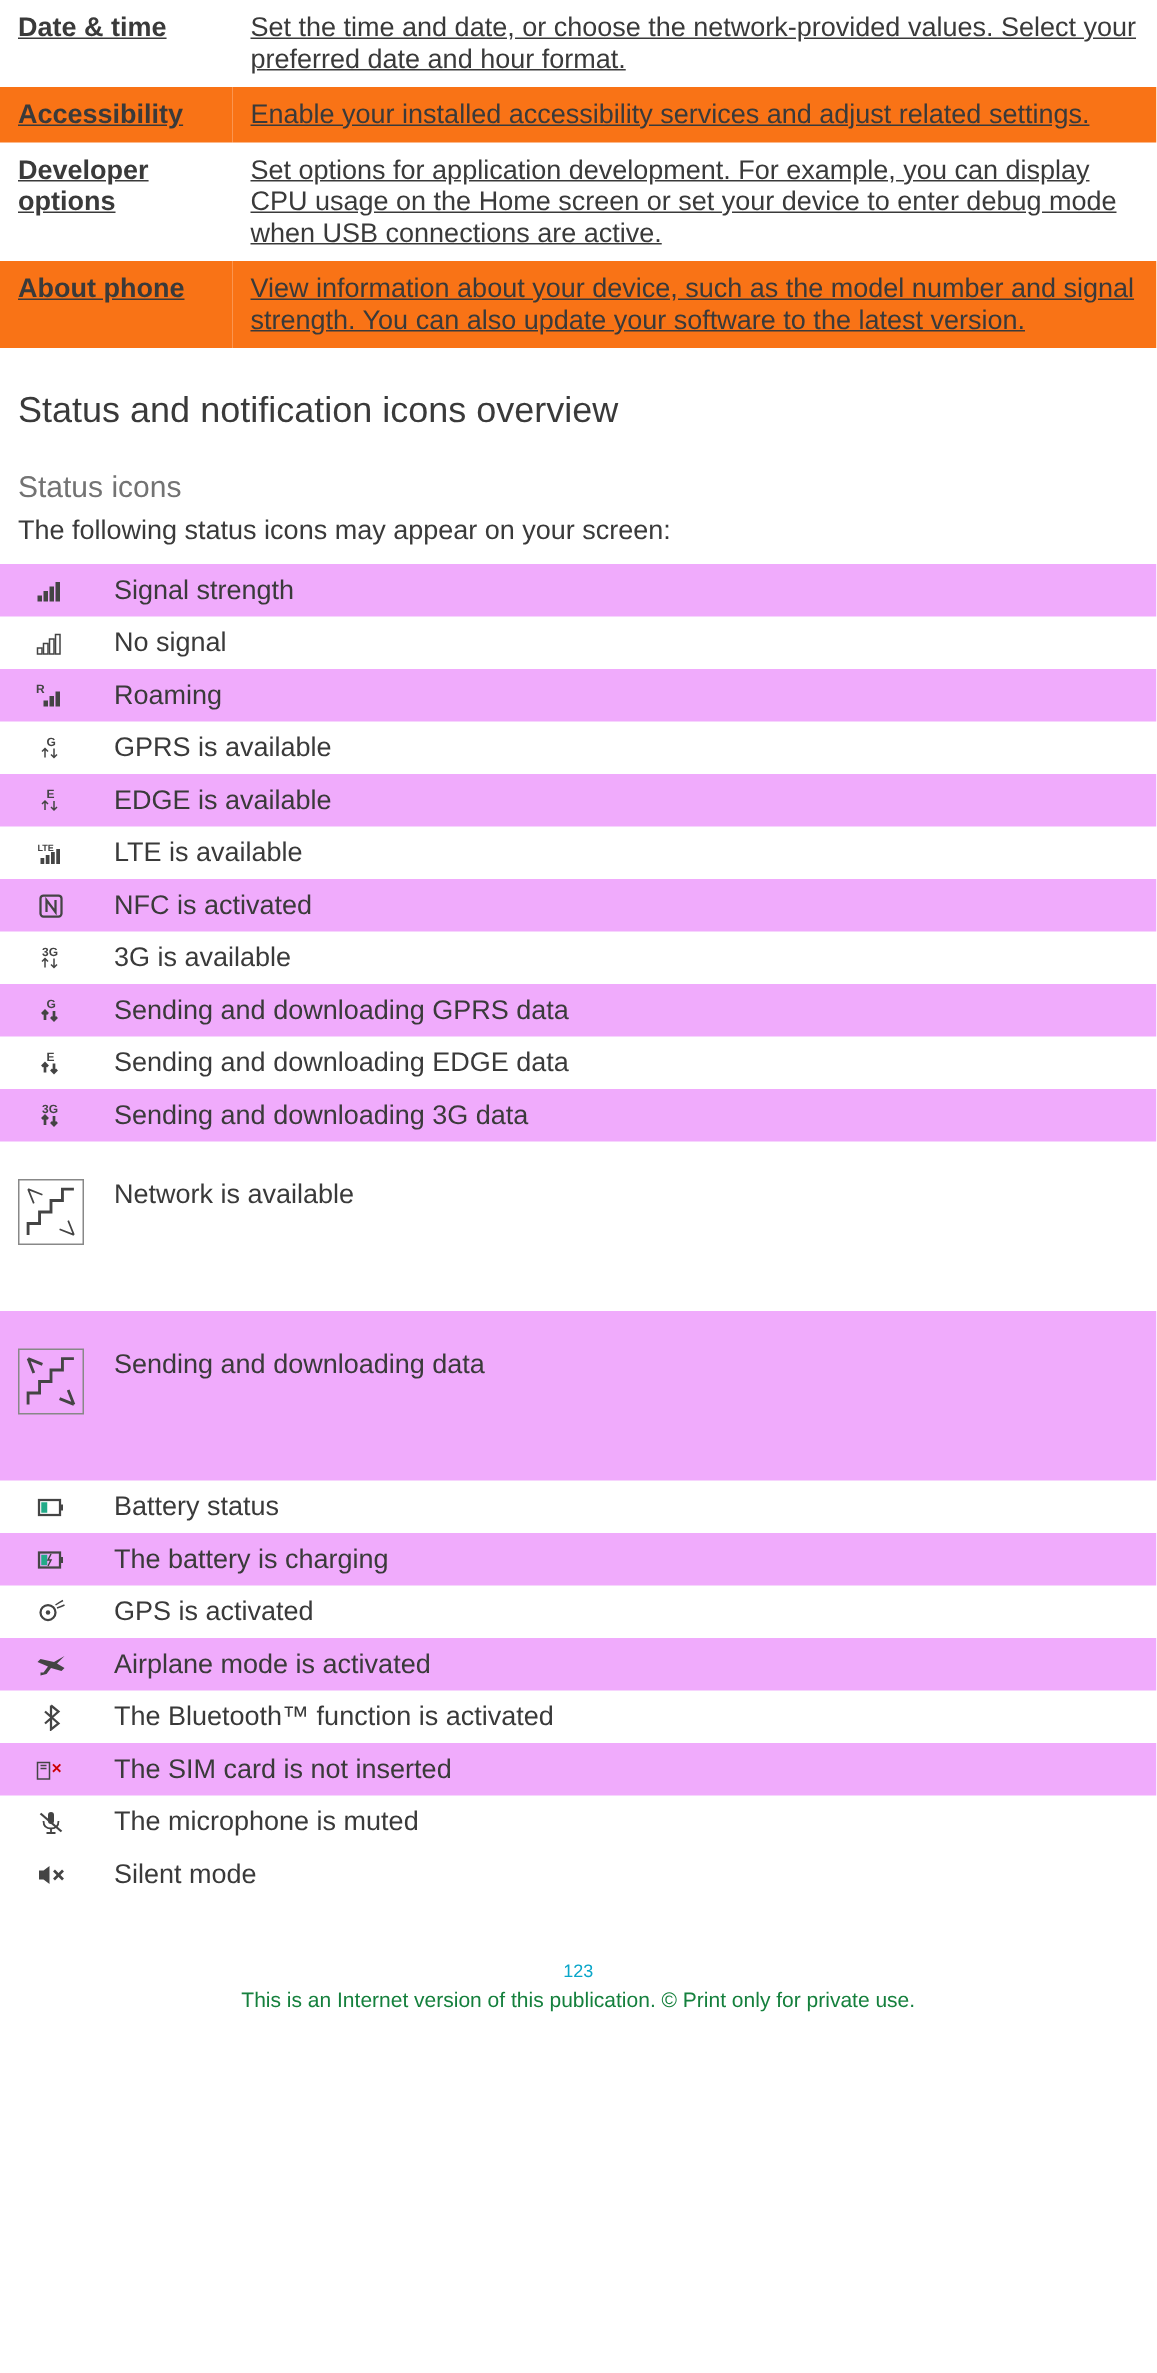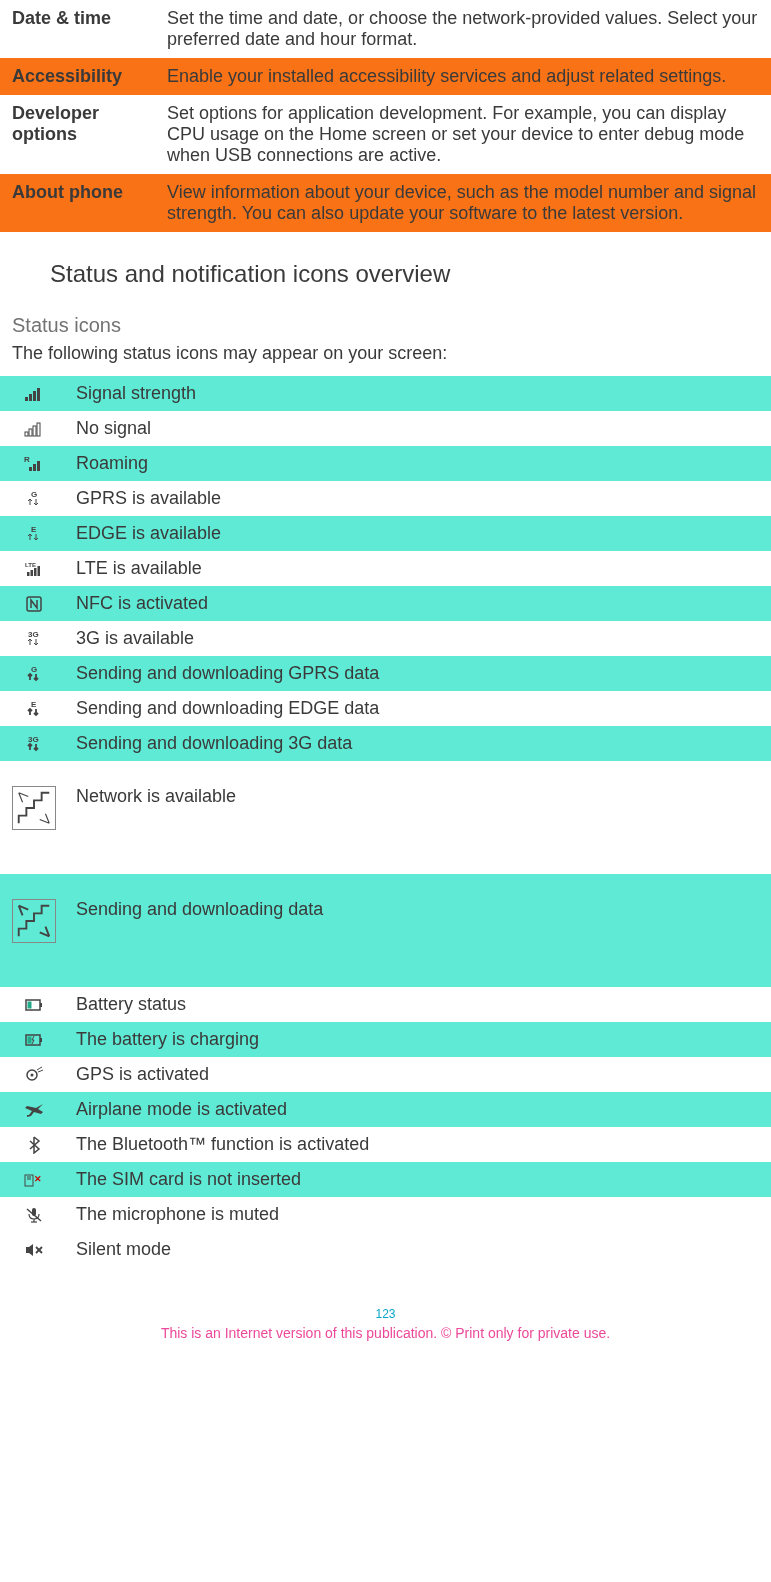--- a/index.html
+++ b/index.html
@@ -4,46 +4,45 @@
 <style>
   * { box-sizing: border-box; margin: 0; padding: 0; }
   body {
     font-family: Arial, Helvetica, sans-serif;
     font-size: 18px;
     color: #3a3a3a;
     width: 771px;
     background: #fff;
   }
   .settings-table { width: 100%; border-collapse: collapse; }
-  .settings-table td { vertical-align: top; padding: 8px 8px 8px 12px; }
+  .settings-table td { vertical-align: top; padding: 8px 8px 8px 12px; text-decoration: underline; }
   .settings-table .label-cell { width: 155px; font-weight: bold; }
   .settings-table tr.alt { background: #f97316; }
 
   .section-heading {
     font-size: 24px;
     font-weight: normal;
     color: #3a3a3a;
     padding: 28px 12px 8px 12px;
-    margin-left: 38px;
   }
   .sub-heading {
     font-size: 20px;
     font-weight: normal;
     color: #737373;
     padding: 18px 12px 4px 12px;
   }
   .intro-text {
     font-size: 18px;
     padding: 2px 12px 12px 12px;
   }
 
   .icon-table { width: 100%; border-collapse: collapse; }
   .icon-table td { vertical-align: middle; padding: 7px 8px 7px 12px; }
   .icon-table .icon-cell { width: 48px; text-align: center; }
-  .icon-table tr.alt { background: #5eead4; }
+  .icon-table tr.alt { background: #f0abfc; }
   .icon-table tr.tall td { padding-top: 25px; padding-bottom: 40px; vertical-align: top; }
 
   .icon {
     display: inline-block;
     width: 22px;
     height: 18px;
     vertical-align: middle;
   }
   .icon svg { width: 100%; height: 100%; display: block; }
   .icon-text {
@@ -62,21 +61,21 @@
   .icon-large svg { width: 100%; height: 100%; }
 
   .page-number {
     text-align: center;
     color: #0aa6c9;
     font-size: 12px;
     padding: 40px 0 4px 0;
   }
   .footer-note {
     text-align: center;
-    color: #ec4899;
+    color: #15803d;
     font-size: 14px;
     padding-bottom: 12px;
   }
 </style>
 </head>
 <body>
 
 <table class="settings-table">
   <tbody>
       <tr>

